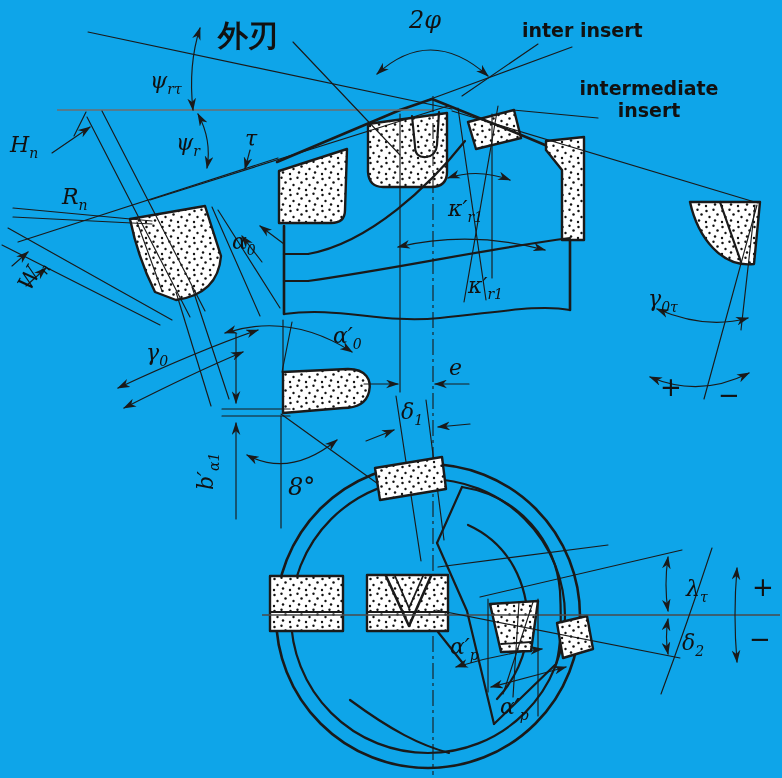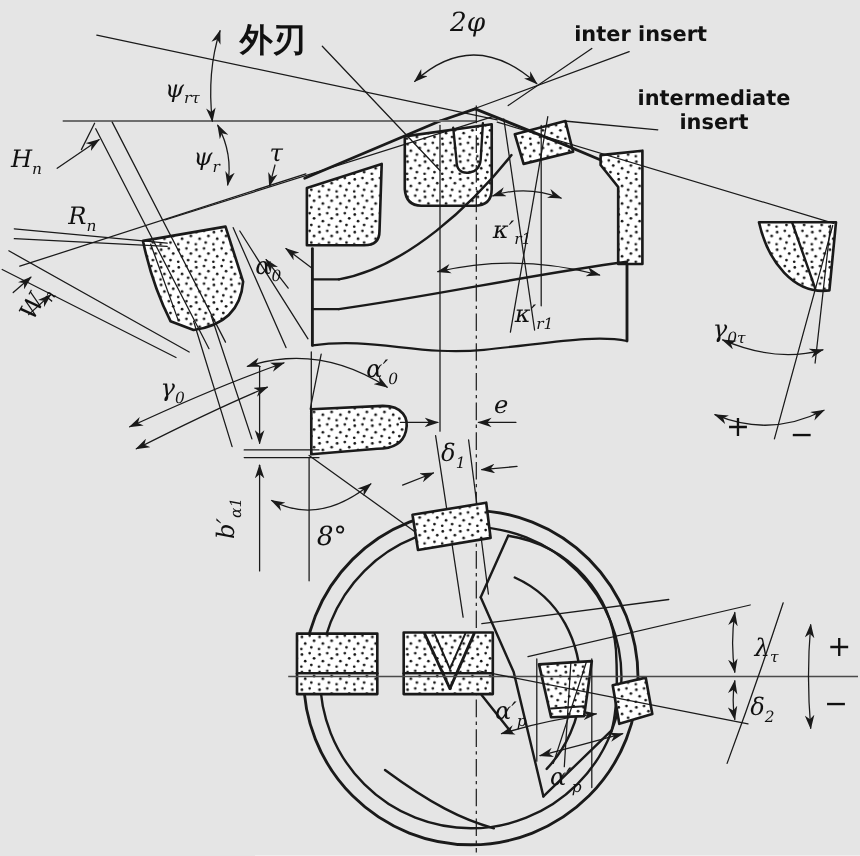--- a/index.html
+++ b/index.html
@@ -1,16 +1,16 @@
 <!DOCTYPE html>
 <html><head>
 <meta charset="utf-8">
 <style>
   html,body{margin:0;padding:0;background:#fff;}
-  .stage{width:782px;height:778px;position:relative;background:#e5e5e5;overflow:hidden;}
+  .stage{width:782px;height:778px;position:relative;background:#0ea5e9;overflow:hidden;}
   svg{display:block;}
   .bold{stroke:#1a1a1a;stroke-width:2.6;fill:none;stroke-linecap:round;stroke-linejoin:round;}
   .b2{stroke:#1a1a1a;stroke-width:2.2;fill:none;stroke-linecap:round;stroke-linejoin:round;}
   .thin{stroke:#1a1a1a;stroke-width:1.15;fill:none;stroke-linecap:round;}
   .gray{stroke:#6e6e6e;stroke-width:1.6;fill:none;}
   .cline{stroke:#1a1a1a;stroke-width:1.1;fill:none;stroke-dasharray:16 4 3 4;}
   .ins{fill:url(#stip);stroke:#1a1a1a;stroke-width:2.4;stroke-linejoin:round;}
   .arr{stroke:#1a1a1a;stroke-width:1.15;fill:none;stroke-linecap:round;}
   text{fill:#111;}
   .lab{font:italic 22px "DejaVu Serif", serif;}

